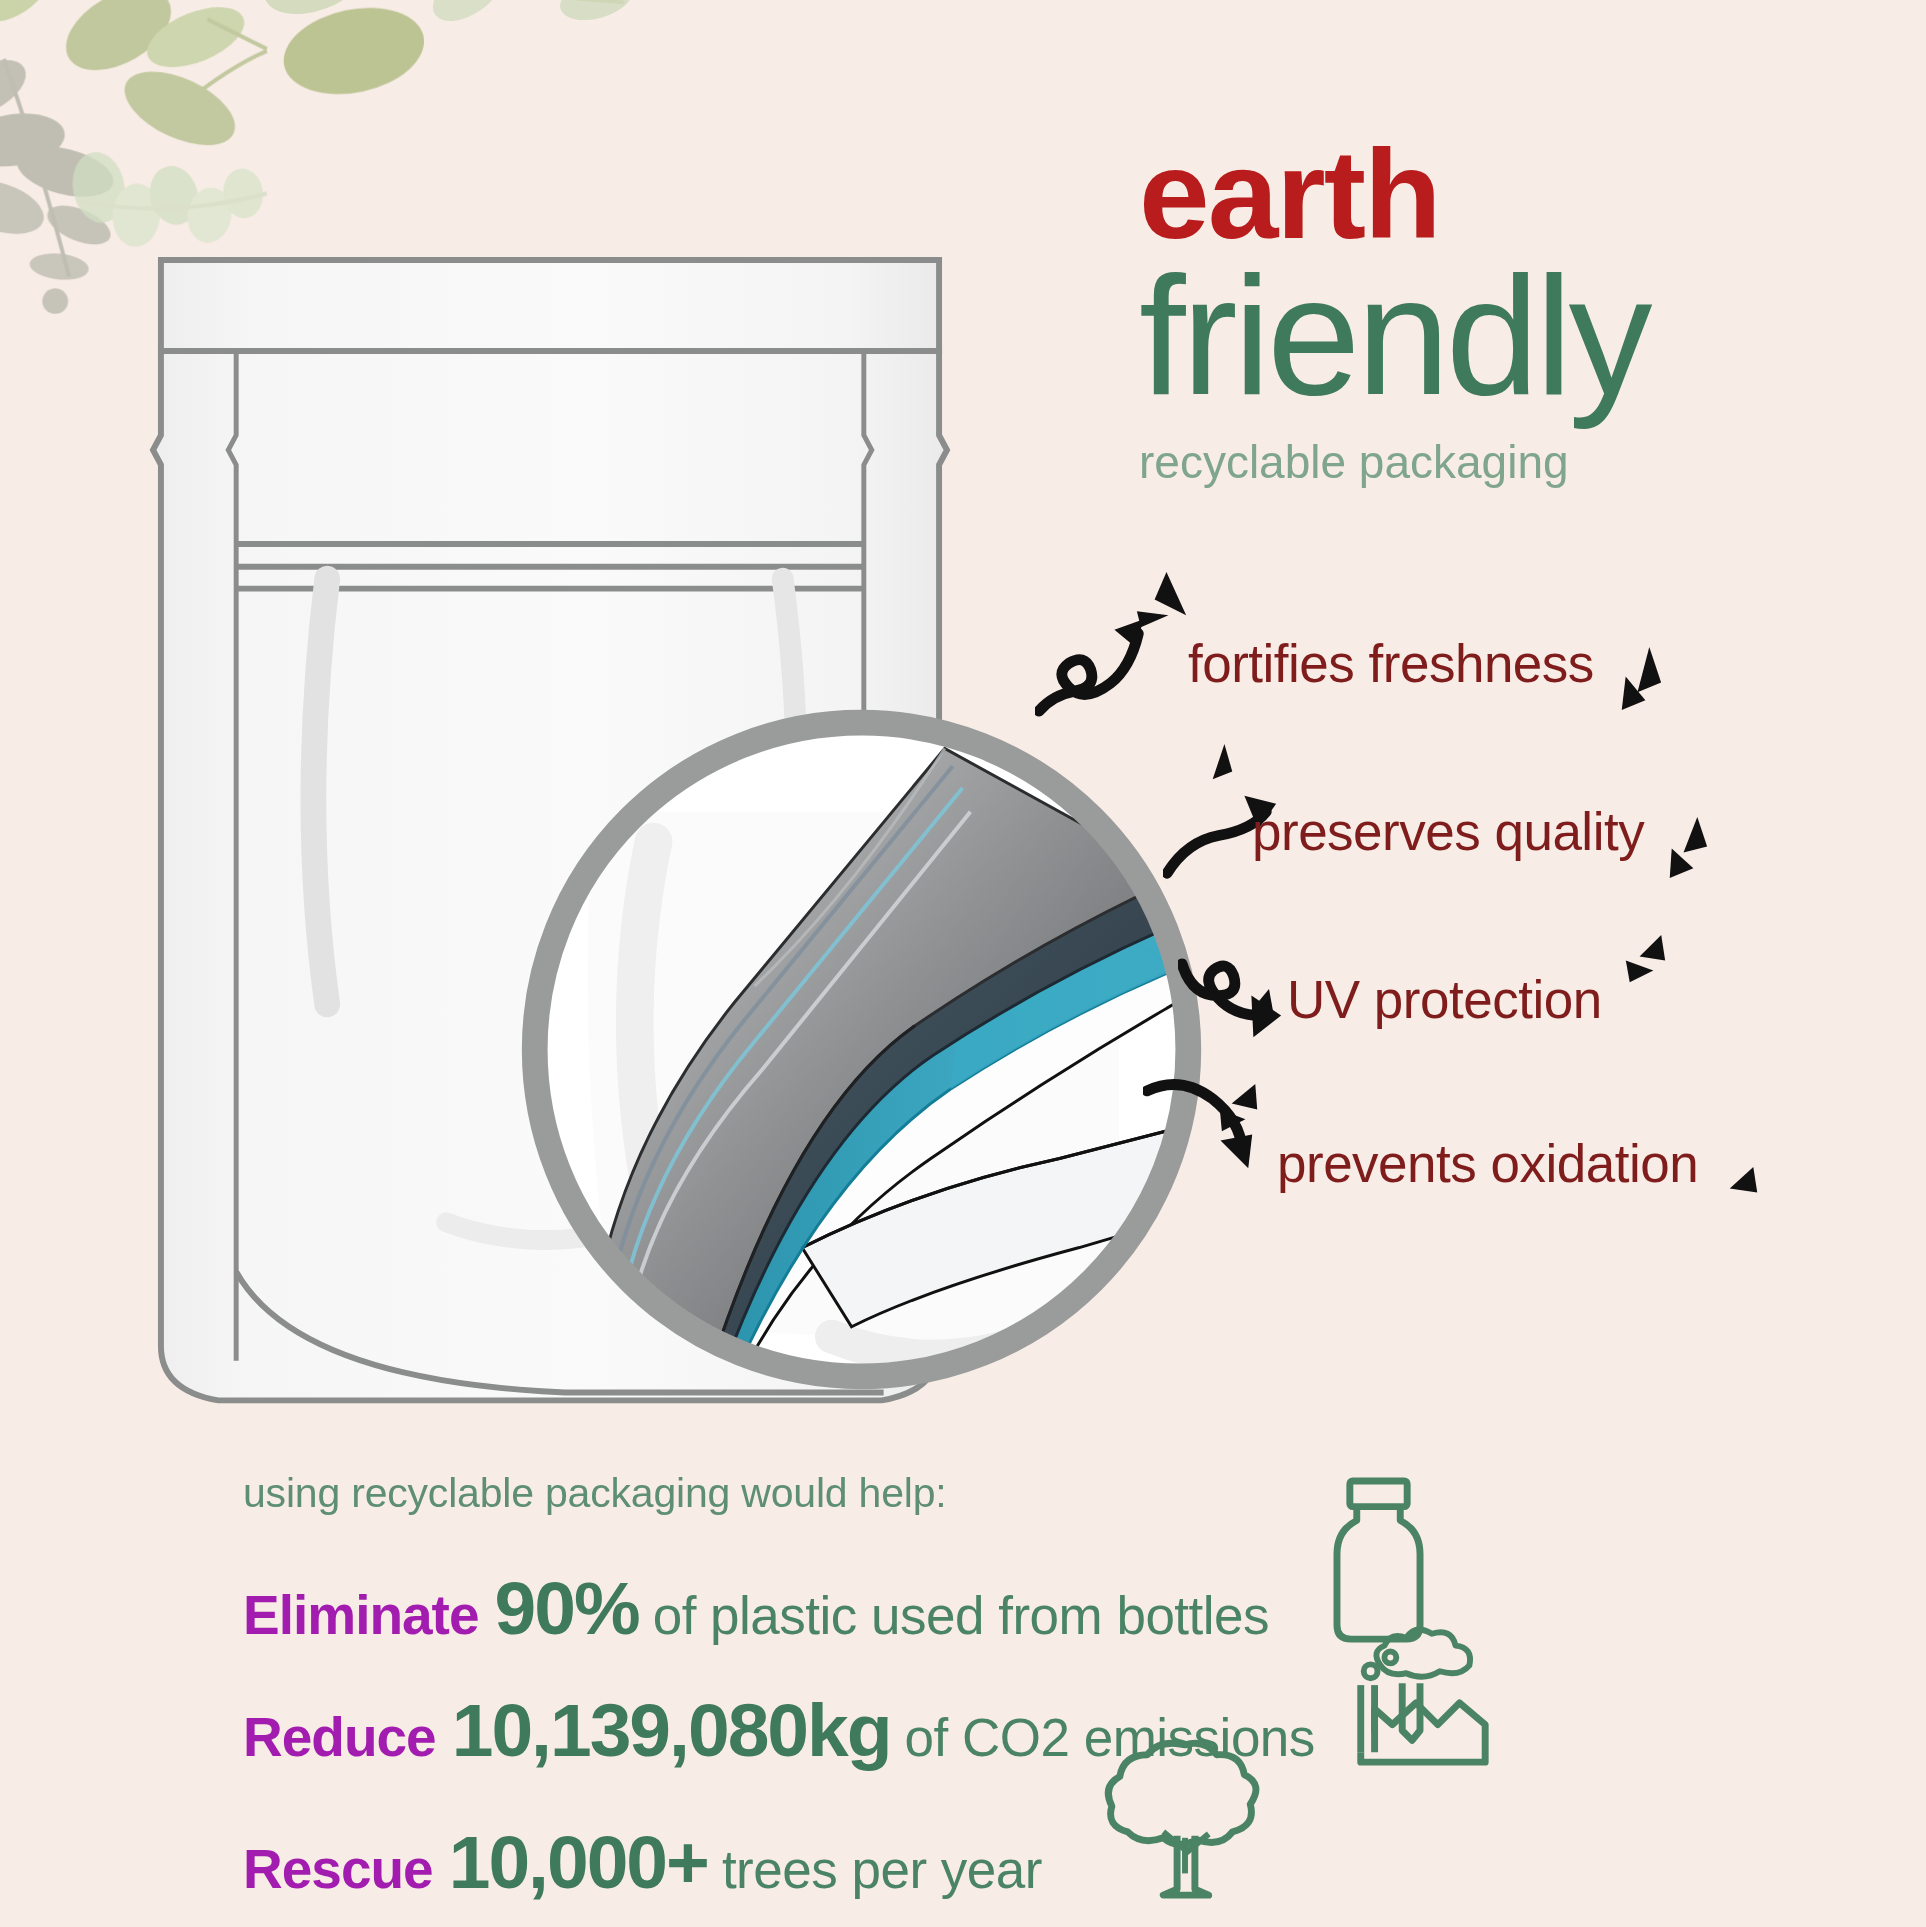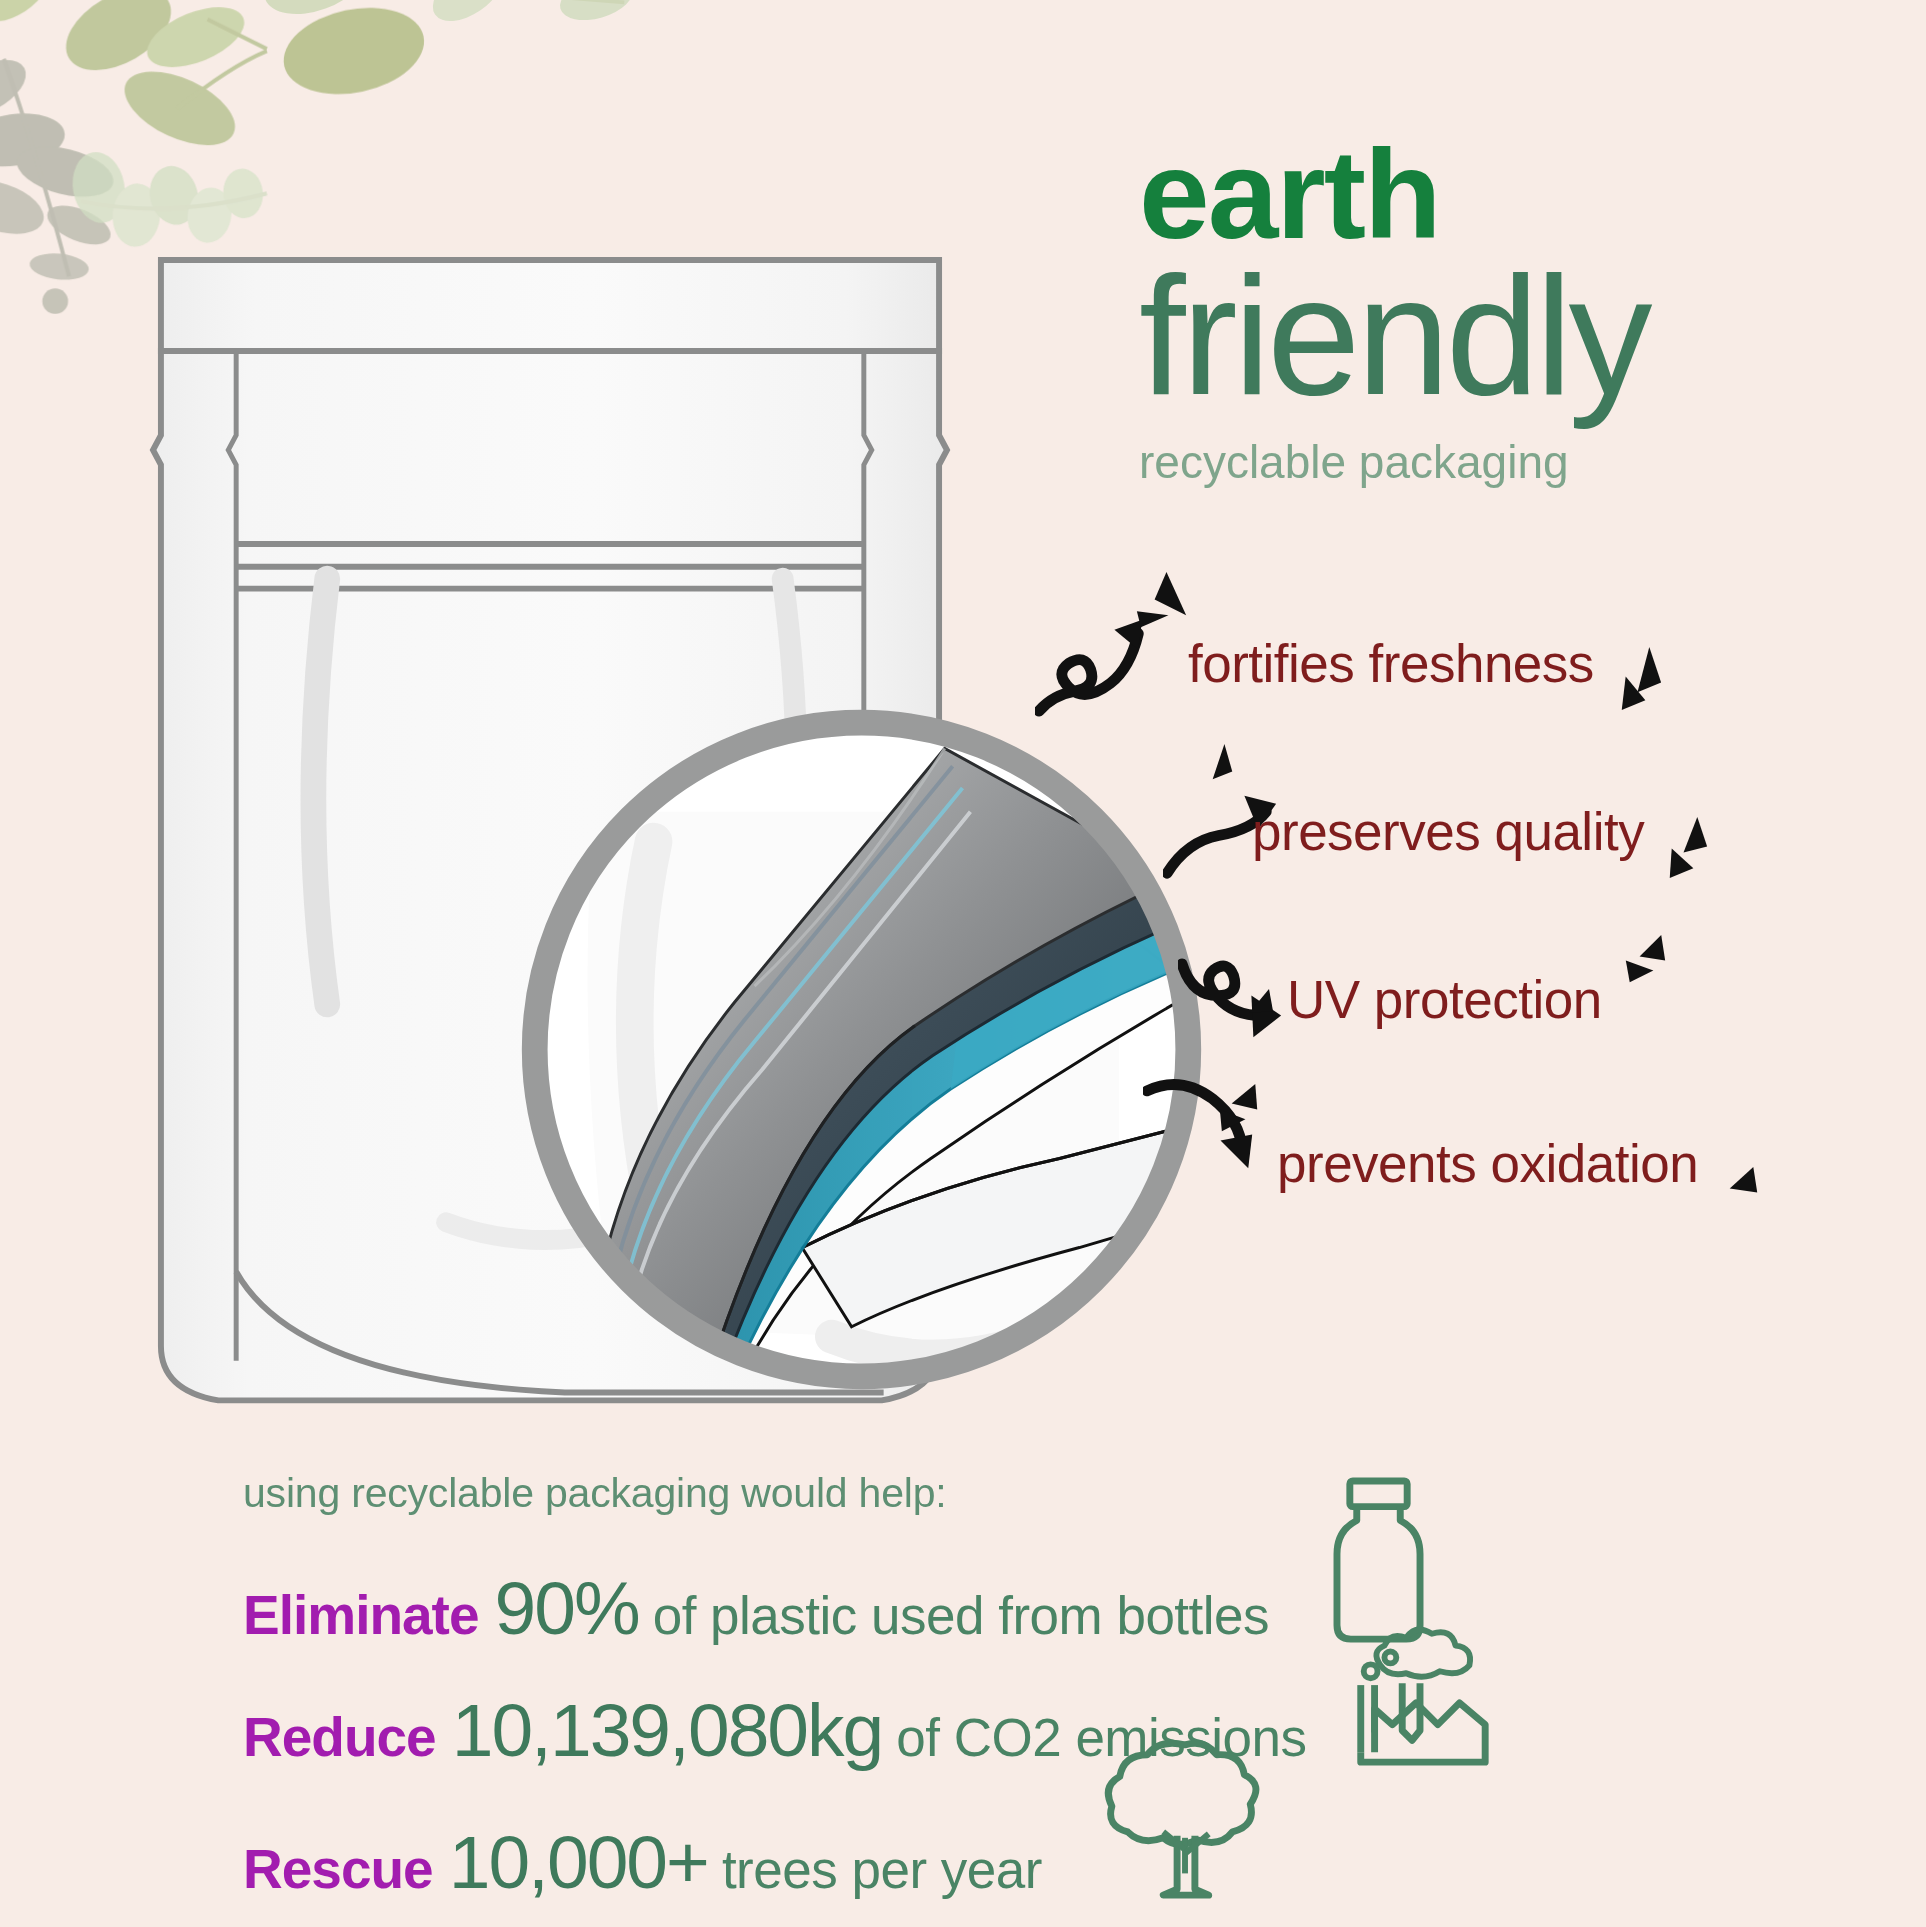--- a/index.html
+++ b/index.html
@@ -19,21 +19,21 @@
 
   
   #pouch-wrap { position:absolute; left:149px; top:252px; width:802px; height:1188px; }
 
   
   #magnifier { position:absolute; left:505px; top:693px; width:713px; height:713px; }
 
   
   #heading { position:absolute; left:1139px; top:134px; width:752px; }
   #title-earth {
-    font-size:127px; font-weight:bold; color:#15803d;
+    font-size:127px; font-weight:bold; color:#b91c1c;
     line-height:0.95; letter-spacing:-2px;
   }
   #title-friendly {
     font-size:168px; font-weight:400; color:#3f7a5c;
     line-height:0.92; letter-spacing:-4px; margin-top:4px;
   }
   #subtitle {
     font-size:46px; color:#7fa58c; font-weight:400;
     margin-top:22px; letter-spacing:0px;
   }
@@ -67,21 +67,21 @@
   }
   #stat-row-0 { margin-top:48px; }
   #stat-row-1 { margin-top:36px; }
   #stat-row-2 { margin-top:46px; }
 
   .stat-verb {
     font-size:55px; font-weight:bold; color:#a21caf;
     letter-spacing:-1px; margin-right:16px;
   }
   .stat-value {
-    font-size:75px; font-weight:normal; color:#3f7a5c;
+    font-size:75px; font-weight:bold; color:#3f7a5c;
     letter-spacing:-2px; margin-right:14px;
   }
   .stat-tail {
     font-size:53px; font-weight:400; color:#4a8465;
     letter-spacing:-0.5px;
   }
 
   .stat-icon { position:absolute; }
   #icon-bottle  { left:1317px; top:1475px; width:124px; height:173px; }
   #icon-factory { left:1341px; top:1614px; width:158px; height:158px; }

